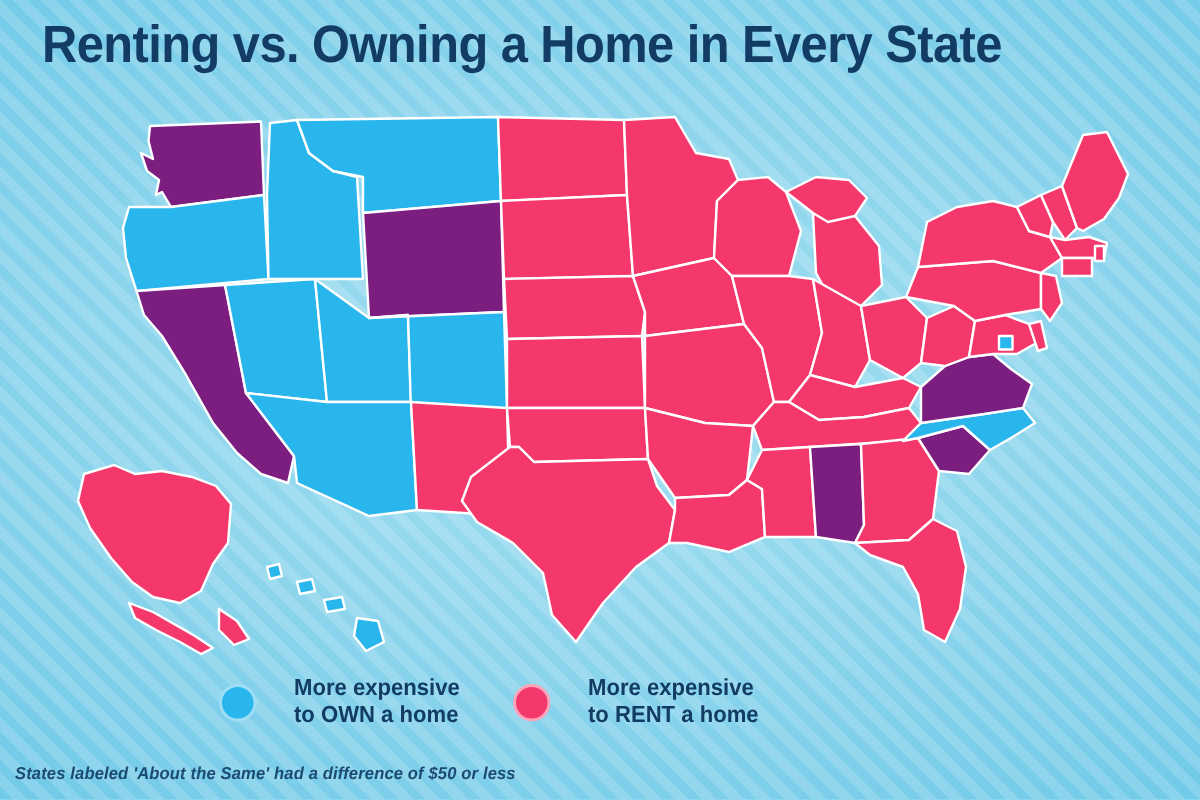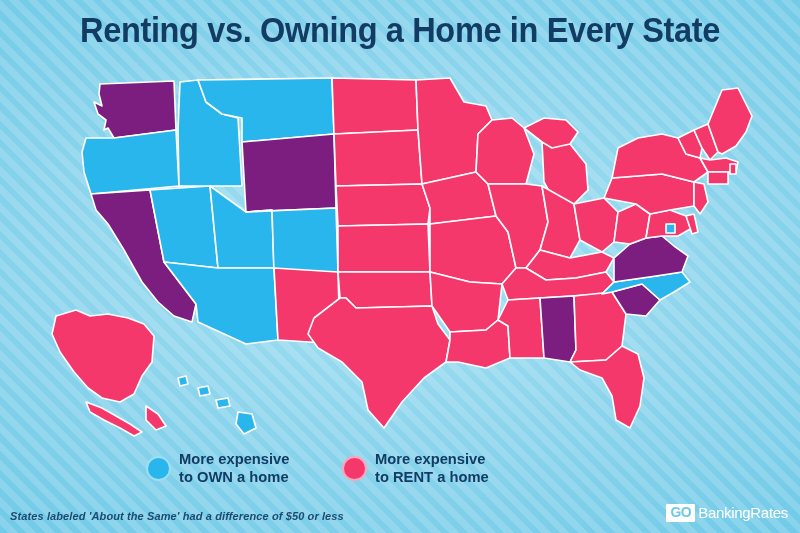--- a/index.html
+++ b/index.html
@@ -22,21 +22,20 @@
         rgba(255,255,255,0.16) 13px
       ),
       radial-gradient(ellipse 85% 70% at 50% 48%, #a5e2f2 0%, #8ed5ed 45%, #6ec9e7 100%);
   }
 
   
   #title-bar {
     position: absolute;
     left: 0; top: 8px;
     width: 800px;
-    text-align: center;
   }
   #page-title {
     display: block;
     color: #123c63;
     font-size: 35px;
     font-weight: bold;
     letter-spacing: -0.4px;
     line-height: 44px;
     transform: scaleX(0.93);
     white-space: nowrap;
@@ -63,21 +62,21 @@
     left: 146px;
     top: 450px;
     width: 560px;
     height: 46px;
     display: flex;
     align-items: flex-start;
   }
   .legend-item {
     display: flex;
     align-items: center;
-    gap: 8px;
+    gap: 25px;
   }
   .legend-item.own  { width: 196px; }
   .legend-item.rent { width: 184px; }
   .legend-item.same { width: 180px; }
   .legend-dot {
     flex: 0 0 auto;
     width: 21px;
     height: 21px;
     border-radius: 50%;
     border: 2px solid rgba(255,255,255,0.55);
@@ -274,18 +273,14 @@
       <span class="legend-dot rent"></span>
       <span class="legend-text">
         <span>More expensive</span>
         <span>to RENT a home</span>
       </span>
     </div>
   </div>
 
   <div id="footnote">States labeled 'About the Same' had a difference of $50 or less</div>
 
-  <div id="logo">
-    <span id="logo-go">GO</span>
-    <span id="logo-name">BankingRates</span>
-  </div>
 
 </div>
 
 </body></html>

